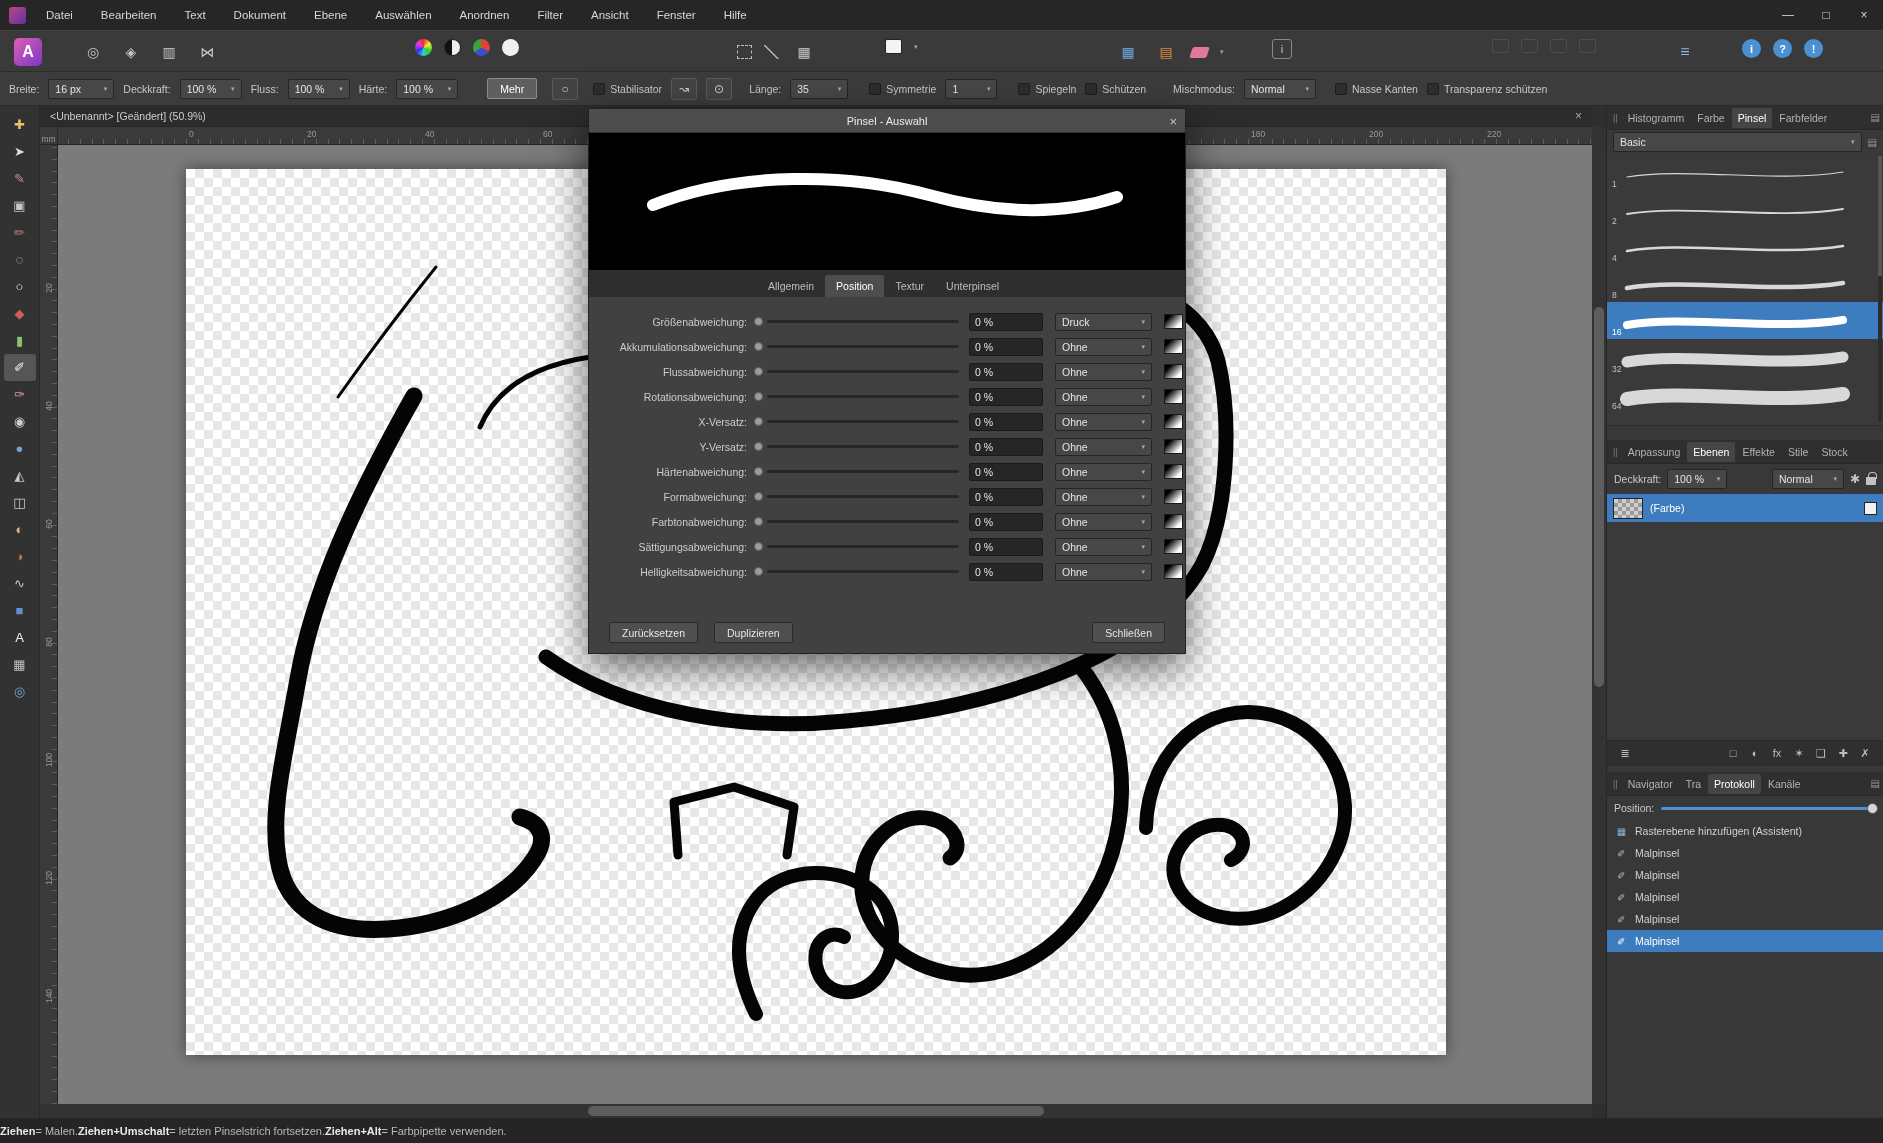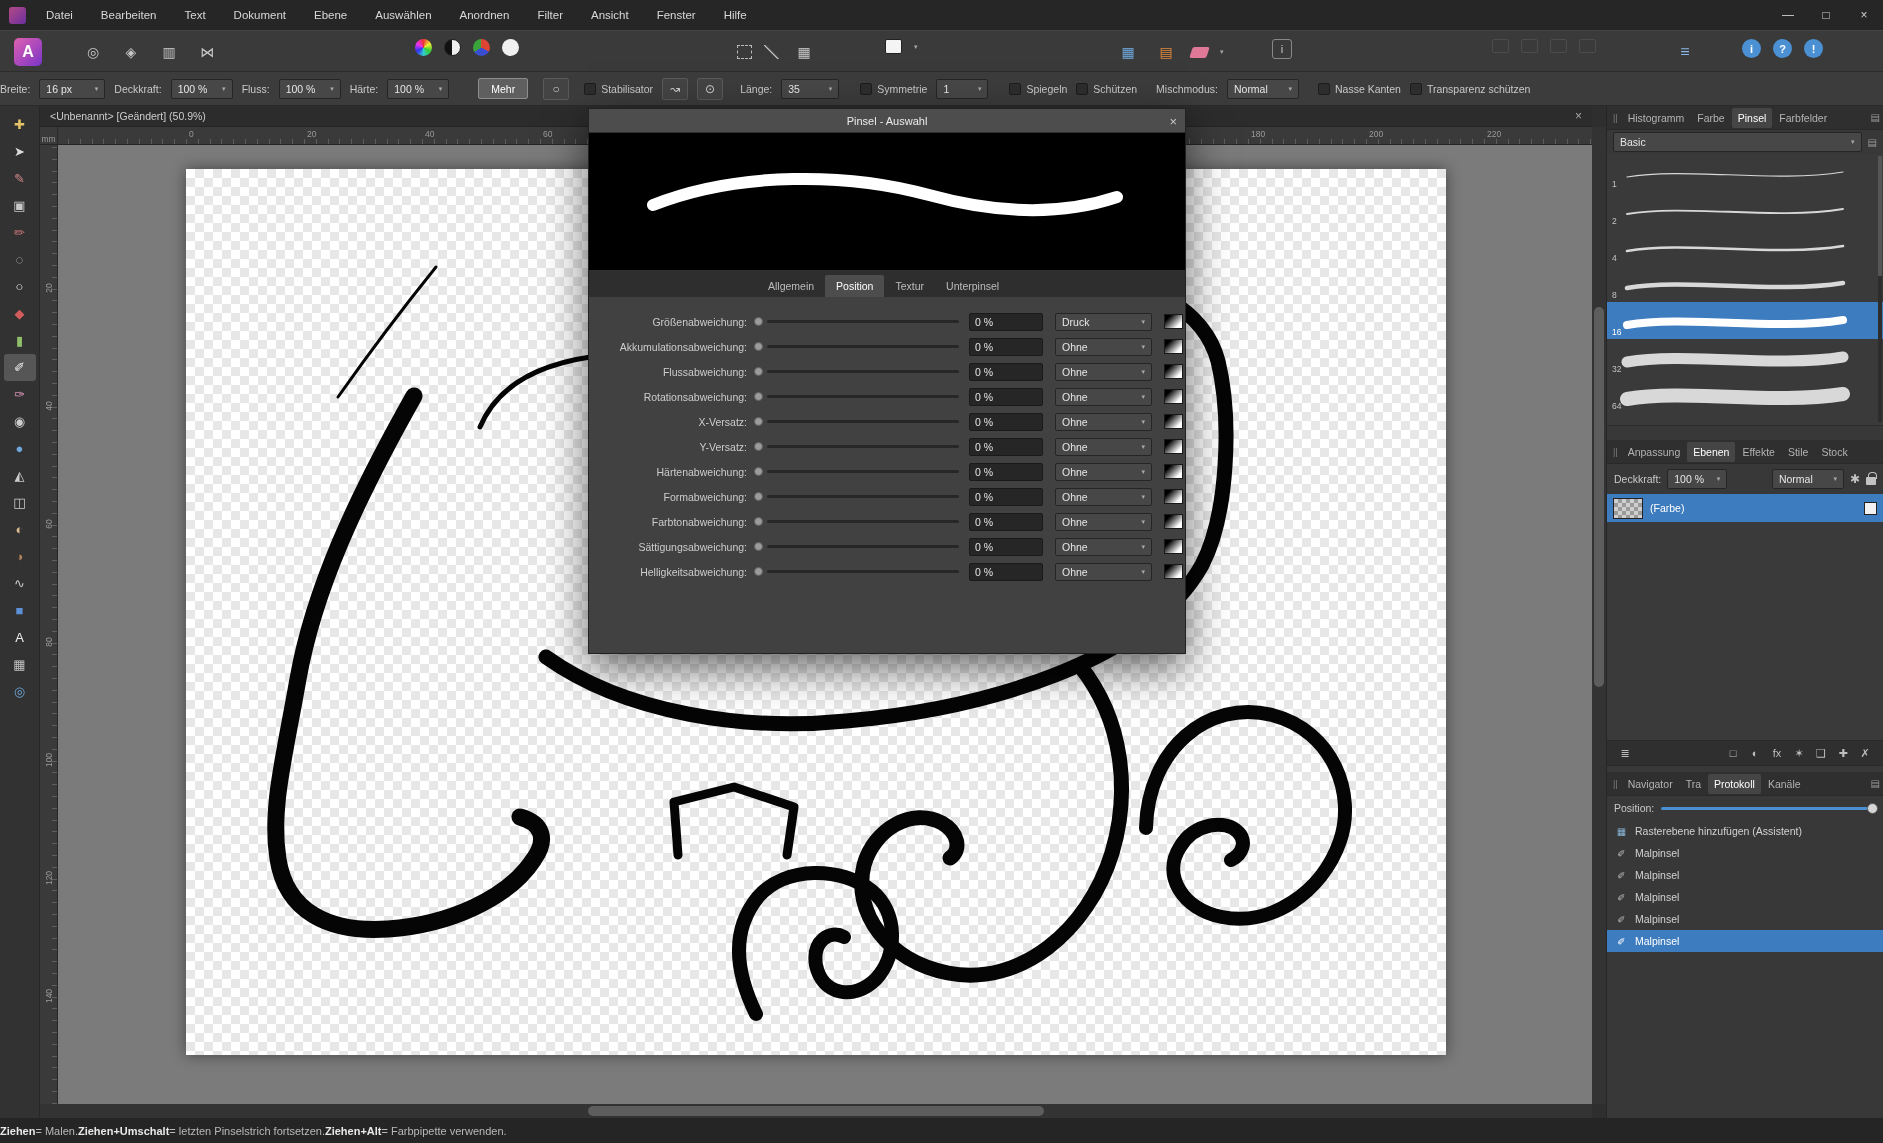--- a/index.html
+++ b/index.html
@@ -22,21 +22,21 @@
 .crgb{width:17px;height:17px;border-radius:50%;background:conic-gradient(#d43 0 33%,#3a4fd0 33% 66%,#3aa43a 66%)}
 .cwh{width:17px;height:17px;border-radius:50%;background:#f0f0f0}
 .marq{width:15px;height:14px;border:1px dashed #bbb}
 .slash{width:15px;height:14px;background:linear-gradient(45deg,transparent 44%,#c8c8c8 48%,transparent 56%)}
 .swatch{width:17px;height:15px;background:#f4f4f4;border:1px solid #222;border-radius:2px}
 .pinkeraser{width:17px;height:11px;background:#e07898;transform:skewX(-18deg);border-radius:2px}
 .snapbox{width:17px;height:14px;border:1px solid #6a6a6a;opacity:.38;border-radius:2px}
 .bluecircle{width:19px;height:19px;border-radius:50%;background:#4a90d2;color:#fff;font-size:11px;display:flex;align-items:center;justify-content:center;font-weight:bold}
 .caret{font-size:7px;color:#a8a8a8}
 
-.contextbar{left:0;top:72px;width:1883px;height:34px;background:#3c3c3c;border-bottom:1px solid #2a2a2a;display:flex;align-items:center;gap:9px;white-space:nowrap}
+.contextbar{left:0;top:72px;width:1883px;height:34px;background:#3c3c3c;border-bottom:1px solid #2a2a2a;display:flex;align-items:center;padding-left:9px;gap:9px;white-space:nowrap}
 .lbl{font-size:10.5px;color:#c9c9c9}
 .mini-select{height:20px;background:#474747;border:1px solid #252525;border-radius:2px;display:inline-flex;align-items:center;justify-content:space-between;padding:0 6px;gap:7px;font-size:10.5px;color:#e6e6e6}
 .check{width:12px;height:12px;background:#2d2d2d;border:1px solid #1c1c1c;border-radius:2px;display:inline-block;flex:none}
 .cbitem{display:inline-flex;align-items:center;gap:5px}
 .btn{height:21px;background:#4f4f4f;border:1px solid #2a2a2a;border-radius:2px;padding:0 12px;display:inline-flex;align-items:center;font-size:10.5px;color:#e6e6e6}
 .btn.lit{background:#5f5f5f;border-color:#8c8c8c;color:#fff}
 .sqbtn{width:26px;height:22px;border:1px solid #5a5a5a;border-radius:2px;display:inline-flex;align-items:center;justify-content:center;color:#d0d0d0;font-size:12px;background:#444}
 
 .toolstrip{left:0;top:106px;width:40px;height:1012px;background:#323232;border-right:1px solid #272727;display:flex;flex-direction:column;align-items:center;padding-top:5px}
 .tool{width:32px;height:27px;display:flex;align-items:center;justify-content:center;font-size:13px;border-radius:3px;flex:none}
@@ -221,21 +221,21 @@
         <span class="caret">▾</span>
       </span>
     <span class="cbitem" style="margin-left:12px">
         <span class="check"></span>
         <span class="lbl">Spiegeln</span>
       </span>
     <span class="cbitem">
         <span class="check"></span>
         <span class="lbl">Schützen</span>
       </span>
-    <span class="lbl" style="margin-left:10px">Mischmodus:</span>
+    <span class="lbl" style="margin-left:18px">Mischmodus:</span>
     <span class="mini-select" style="width:72px">
         <span>Normal</span>
         <span class="caret">▾</span>
       </span>
     <span class="cbitem" style="margin-left:10px">
         <span class="check"></span>
         <span class="lbl">Nasse Kanten</span>
       </span>
     <span class="cbitem">
         <span class="check"></span>
@@ -499,20 +499,25 @@
           <span class="knob"></span>
           <span class="track"></span>
           <span class="dinput">0 %</span>
           <span class="mini-select dselect">
             <span>Ohne</span>
             <span class="caret">▾</span>
           </span>
           <span class="ramp"></span>
         </div>
     </div>
+    <div class="dlg-buttons">
+      <span class="btn">Zurücksetzen</span>
+      <span class="btn">Duplizieren</span>
+      <span class="btn" style="margin-left:auto">Schließen</span>
+    </div>
   </div>
 
   <div class="abs rp">
 
     <div class="tabstrip">
       <span class="grip">||</span>
       <span class="tab">Histogramm</span>
       <span class="tab">Farbe</span>
       <span class="tab active">Pinsel</span>
       <span class="tab">Farbfelder</span>

